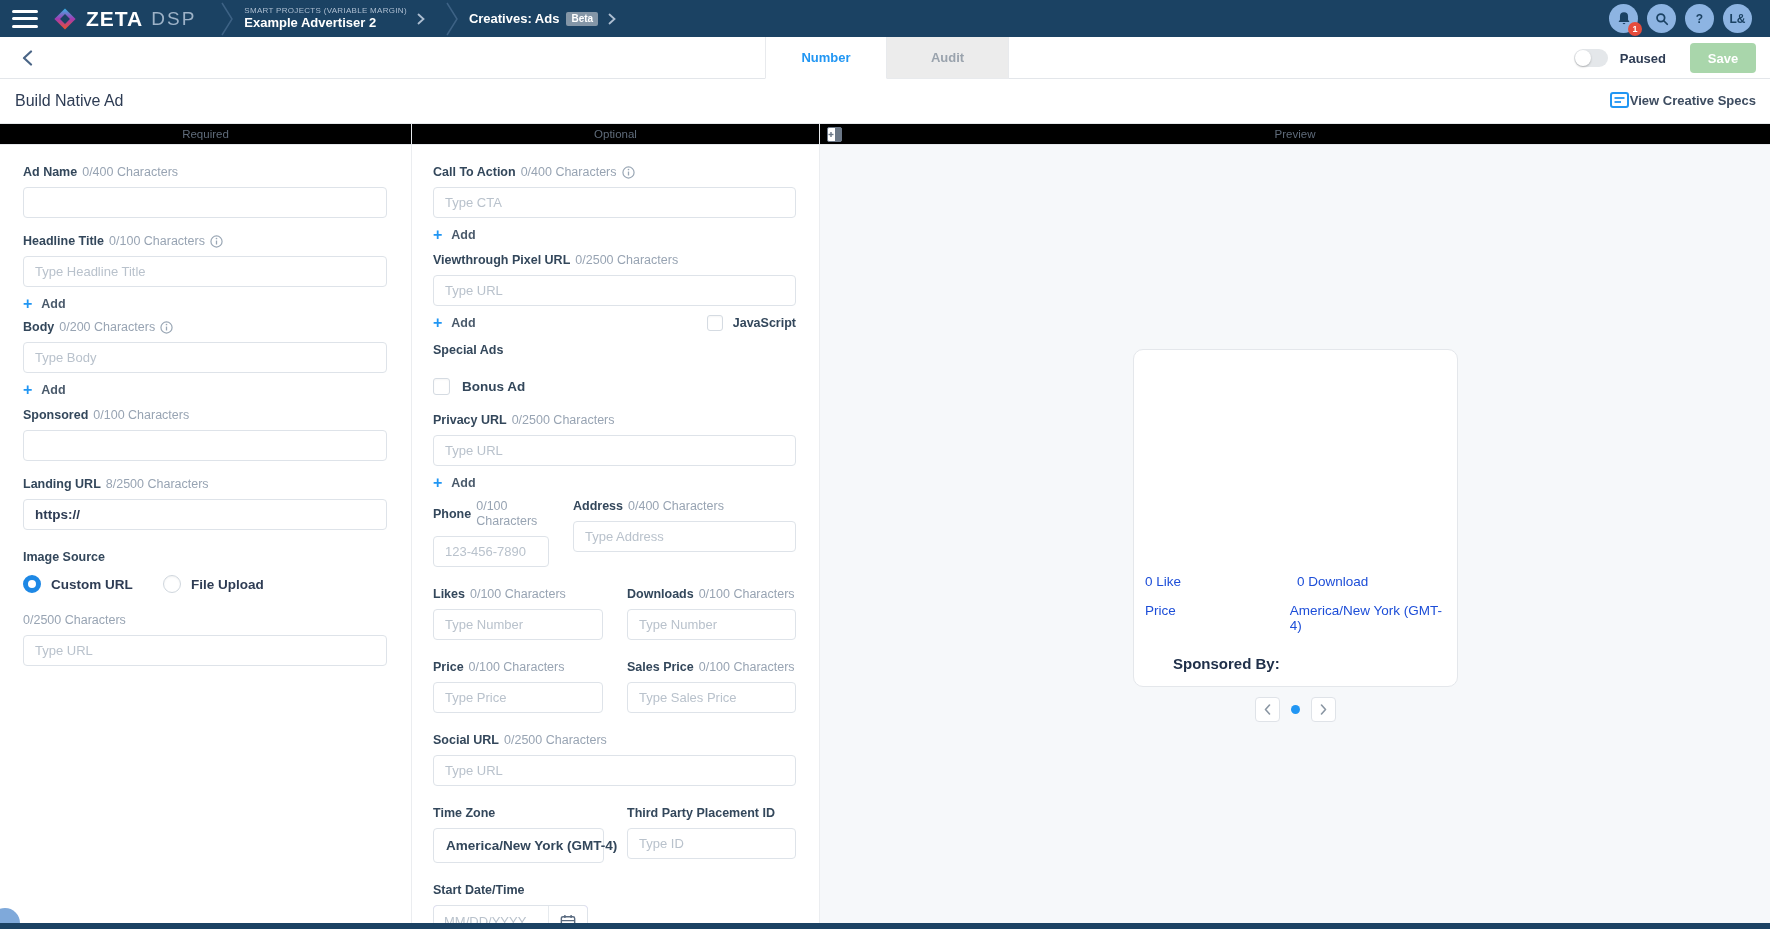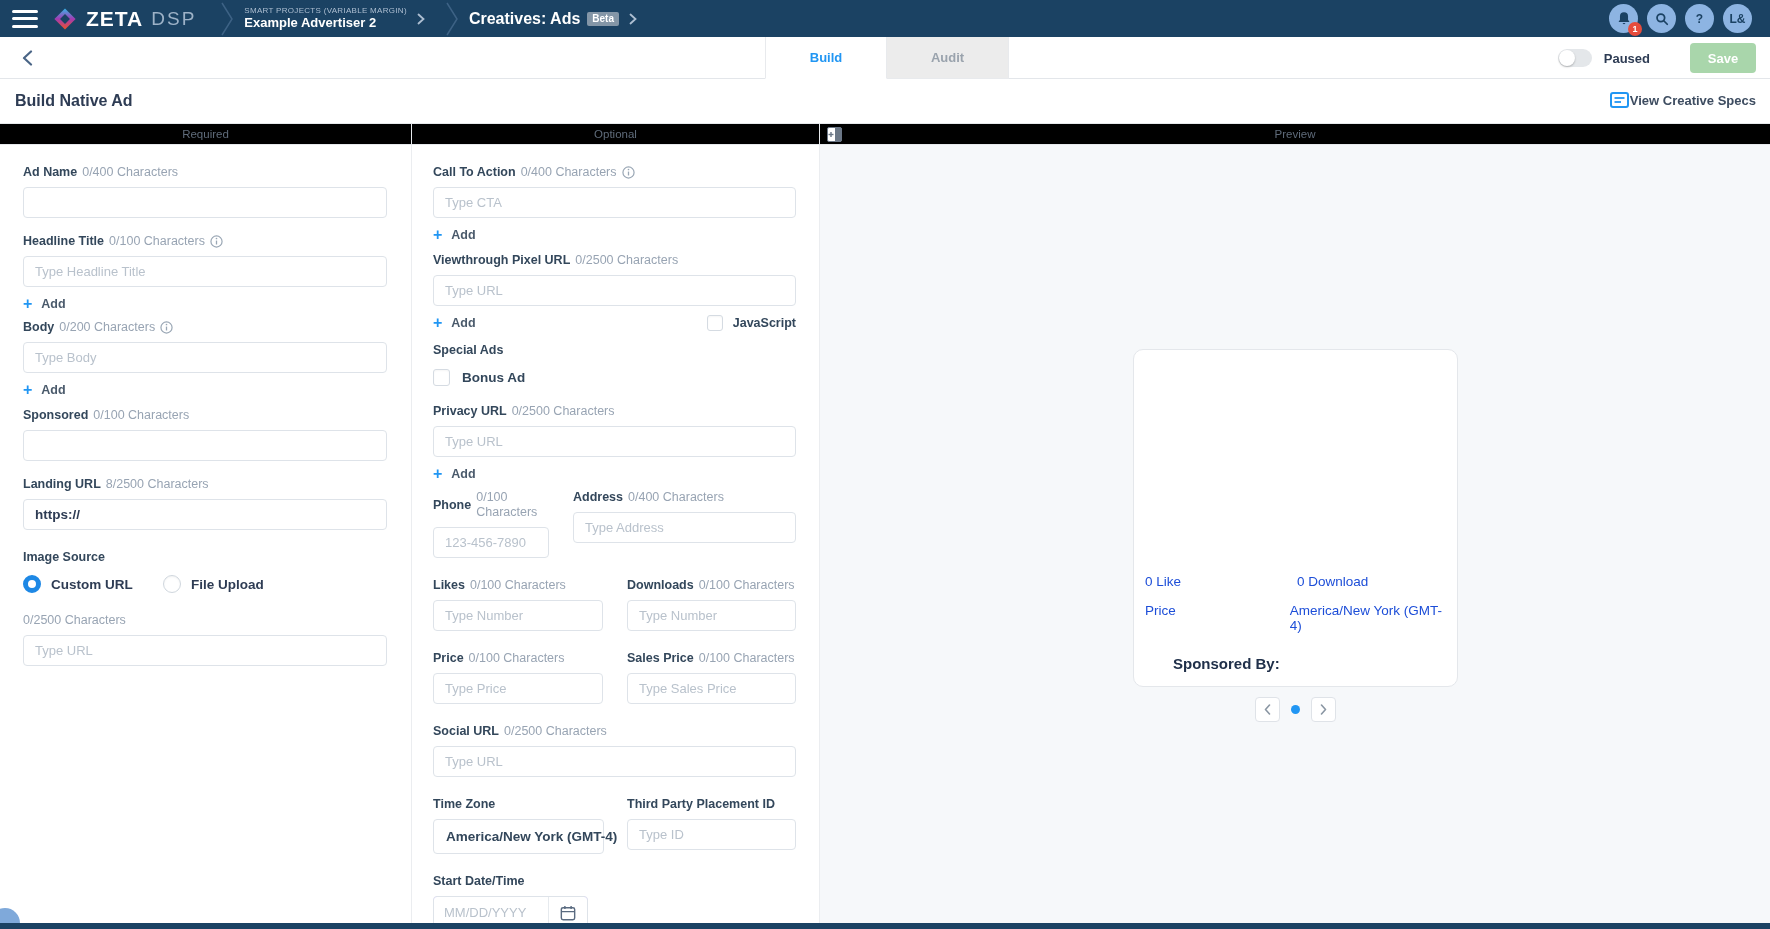--- a/index.html
+++ b/index.html
@@ -20,21 +20,21 @@
   .hamburger span { display:block; height:3px; border-radius:2px; background:#ffffff; }
   .brand { display:flex; align-items:center; gap:8px; margin-right:14px; cursor:pointer; }
   .brand-zeta { color:#ffffff; font-weight:bold; font-size:21px; letter-spacing:1px; }
   .brand-dsp { color:#9db2c7; font-size:19px; letter-spacing:2px; }
   .crumb-divider { margin:0 10px; }
   .crumb { display:flex; flex-direction:column; justify-content:center; line-height:1.15; }
   .crumb-top { font-size:8px; color:#aebfd2; letter-spacing:.3px; }
   .crumb-bottom { font-size:13px; font-weight:bold; color:#ffffff; }
   .mini-chevron { margin:0 10px; display:flex; align-items:center; cursor:pointer; }
   .crumb-section { display:flex; align-items:center; gap:7px; }
-  .section-label { font-size:16px; font-weight:bold; color:#ffffff; }
+  .section-label { font-size:13px; font-weight:bold; color:#ffffff; }
   .beta-badge { background:#8496a7; color:#ffffff; font-size:10px; font-weight:bold; padding:1px 5px 2px; border-radius:2px; }
   .nav-right { display:flex; align-items:center; gap:9px; padding-right:18px; }
   .nav-circle {
     width:29px; height:29px; border-radius:50%; background:#8db4e2;
     display:flex; align-items:center; justify-content:center; position:relative;
     color:#1b4263; font-weight:bold; font-size:12px; cursor:pointer;
   }
   .nav-badge {
     position:absolute; right:-4px; bottom:-3px; min-width:14px; height:14px; border-radius:50%;
     background:#e74c3c; color:#fff; font-size:9px; font-weight:bold;
@@ -49,28 +49,28 @@
   .tabs { position:absolute; left:765px; top:0; height:42px; display:flex; }
   .tab {
     width:122px; height:42px; display:flex; align-items:center; justify-content:center;
     font-size:13px; font-weight:bold; cursor:pointer; border:1px solid #e8eaed; border-top:none;
   }
   .tab.active { background:#ffffff; color:#2196f3; border-bottom:1px solid #ffffff; }
   .tab.inactive { background:#ececec; color:#9aa3ad; border-left:none; }
   .subheader-right { position:absolute; right:14px; top:0; height:42px; display:flex; align-items:center; gap:12px; }
   .toggle { width:34px; height:18px; border-radius:9px; background:#e4e7ea; position:relative; cursor:pointer; }
   .toggle .knob { position:absolute; left:1px; top:1px; width:16px; height:16px; border-radius:50%; background:#ffffff; box-shadow:0 1px 2px rgba(0,0,0,.25); }
-  .paused-label { font-size:13px; font-weight:bold; color:#2e3c54; margin-right:28px; }
+  .paused-label { font-size:13px; font-weight:bold; color:#2e3c54; margin-right:12px; }
   .save-btn {
     width:66px; height:30px; border:none; border-radius:4px; background:#a9d6ab;
     color:#ffffff; font-size:13px; font-weight:bold; cursor:pointer; font-family:inherit;
   }
   
   .titlebar { position:absolute; top:79px; left:0; width:1770px; height:44px; background:#fff; }
-  .page-title { position:absolute; left:15px; top:13px; font-size:16px; font-weight:bold; color:#2e3c54; }
+  .page-title { position:absolute; left:15px; top:13px; font-size:16px; font-weight:normal; color:#2e3c54; }
   .view-specs { position:absolute; right:14px; top:13px; display:flex; align-items:center; gap:1px; cursor:pointer; }
   .view-specs span { font-size:13px; font-weight:bold; color:#3d4c60; }
   
   .colheaders { position:absolute; top:123px; left:0; width:1770px; height:22px; display:flex;
     background:#000000; border-top:1px solid #e6e9ec; border-bottom:1px solid #e6e9ec; }
   .colhead { display:flex; align-items:center; justify-content:center; font-size:11.5px; color:#5f6b7a; }
   .colhead.required-head { width:412px; border-right:1px solid #e6e9ec; }
   .colhead.optional-head { width:408px; border-right:1px solid #e6e9ec; }
   .colhead.preview-head { flex:1; position:relative; }
   .collapse-icon { position:absolute; left:7px; top:3px; cursor:pointer; }
@@ -208,21 +208,21 @@
   </div>
 </header>
 
 <div class="subheader">
   <button class="back-btn">
     <svg width="11" height="16" viewBox="0 0 11 16">
       <polyline points="9,1.5 2,8 9,14.5" fill="none" stroke="#4a6586" stroke-width="2.2" stroke-linecap="round" stroke-linejoin="round"></polyline>
     </svg>
   </button>
   <div class="tabs">
-    <div class="tab active">Build</div>
+    <div class="tab active">Number</div>
     <div class="tab inactive">Audit</div>
   </div>
   <div class="subheader-right">
     <div class="toggle">
         <div class="knob"></div>
       </div>
     <span class="paused-label">Paused</span>
     <button class="save-btn">Save</button>
   </div>
 </div>
@@ -376,21 +376,21 @@
         </div>
         <label class="checkline" style="margin-top:9px;">
           <span class="checkbox" style="width:16px;height:16px;"></span>
           <span class="checklabel">JavaScript</span>
         </label>
       </div>
     </div>
 
     <div class="mt12">
       <div class="section-title">Special Ads</div>
-      <label class="checkline" style="margin-top:11px;gap:12px;">
+      <label class="checkline" style="margin-top:20px;gap:12px;">
         <span class="checkbox"></span>
         <span class="checklabel" style="font-size:13.5px;">Bonus Ad</span>
       </label>
     </div>
 
     <div class="mt18">
       <div class="flabel">
         <span class="fname">Privacy URL</span>
         <span class="fcount">0/2500 Characters</span>
       </div>

